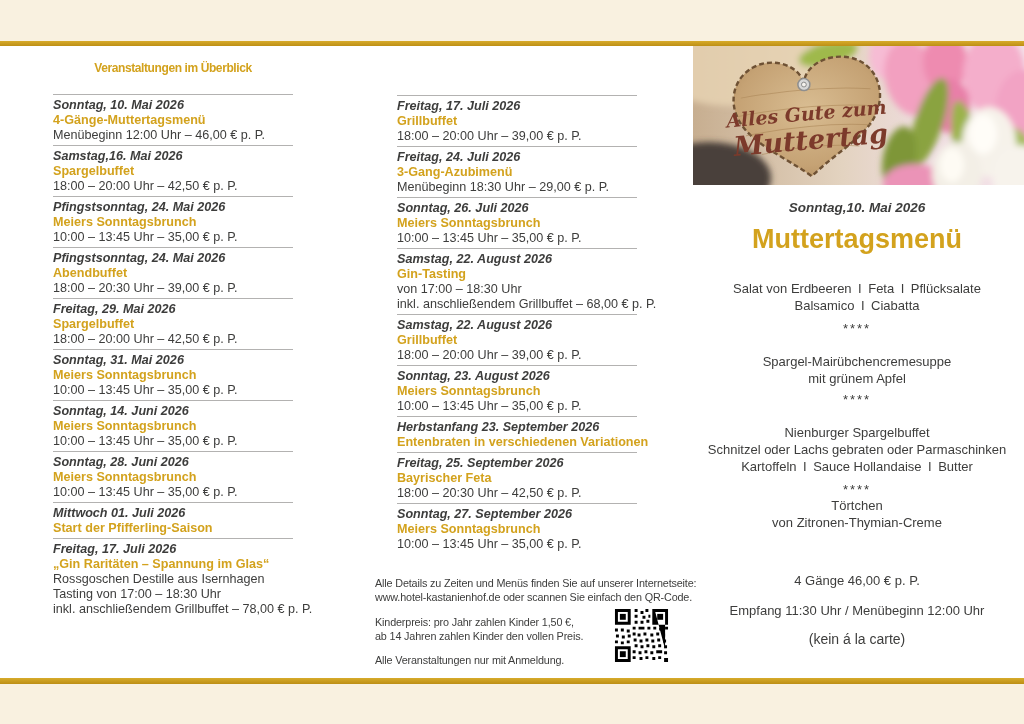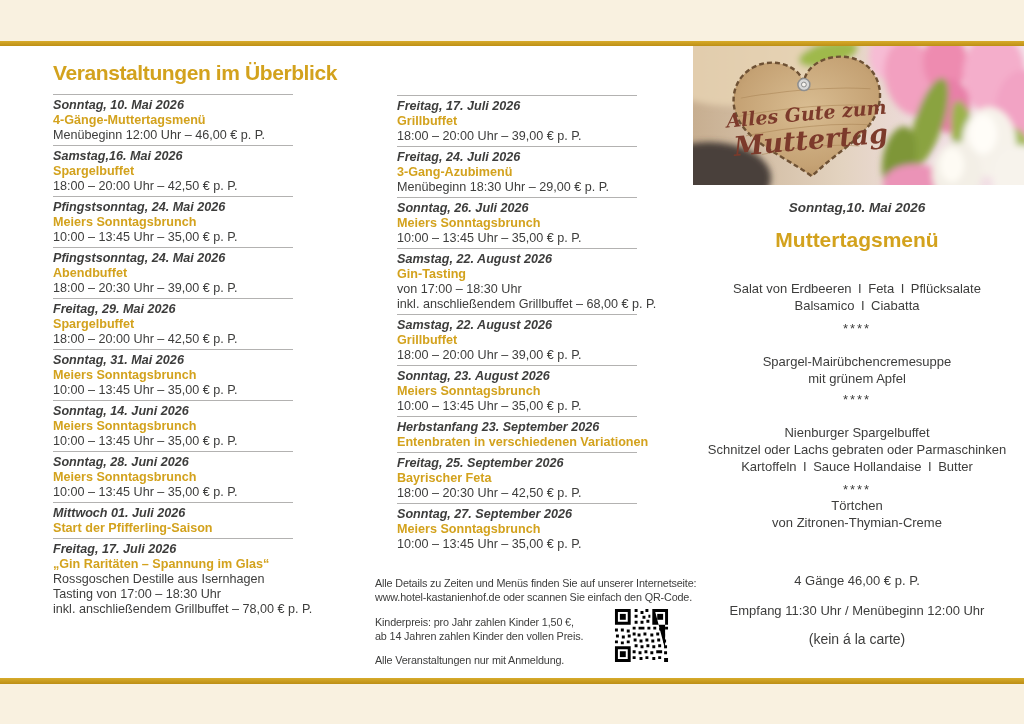--- a/index.html
+++ b/index.html
@@ -7,21 +7,21 @@
   .page{position:relative;width:1024px;height:724px;background:#ffffff;overflow:hidden;}
 
   
   .band-top{position:absolute;left:0;top:0;width:100%;height:41px;background:#f9f1e0;}
   .bar-top{position:absolute;left:0;top:41px;width:100%;height:5px;background:linear-gradient(#d7ab2a,#bd8f15);}
   .bar-bottom{position:absolute;left:0;top:678px;width:100%;height:6px;background:linear-gradient(#d7ab2a,#bd8f15);}
   .band-bottom{position:absolute;left:0;top:684px;width:100%;height:40px;background:#f9f1e0;}
 
   
   .col-left{position:absolute;left:53px;top:61px;width:240px;}
-  .col-heading{font-size:21px;font-weight:700;color:#d3a21d;text-align:center;white-space:nowrap;letter-spacing:-0.4px;height:25px;margin-bottom:8px;}
+  .col-heading{font-size:12px;font-weight:700;color:#d3a21d;text-align:center;white-space:nowrap;letter-spacing:-0.4px;height:25px;margin-bottom:8px;}
   .col-mid{position:absolute;left:397px;top:95px;width:240px;}
   .event-list{width:100%;}
   .event-section{border-top:1px solid #b3b2b1;padding:3px 0 2px;text-align:left;font-size:12.6px;line-height:15px;}
   .event-section div{white-space:nowrap;}
   .event-date{font-weight:700;font-style:italic;}
   .event-title{font-weight:700;color:#d3a21d;}
 
   
   .mid-footer{position:absolute;left:375px;top:577px;width:293px;font-size:10.8px;line-height:13.5px;letter-spacing:-0.15px;}
   .mid-footer .info-block div{white-space:nowrap;}
@@ -30,21 +30,21 @@
   .anmeldung{margin-top:11px;white-space:nowrap;}
   .qr{position:absolute;right:-2px;top:30px;width:57px;height:57px;}
 
   
   .hero{position:absolute;left:693px;top:46px;width:331px;height:139px;}
   .hero svg{display:block;width:100%;height:100%;}
 
   
   .col-right{position:absolute;left:690px;top:200px;width:334px;text-align:center;font-size:13px;line-height:17px;}
   .menu-date{font-weight:700;font-style:italic;font-size:13.5px;line-height:16px;}
-  .menu-title{font-size:21px;font-weight:700;color:#d3a21d;line-height:25px;margin-top:11px;}
+  .menu-title{font-size:27px;font-weight:700;color:#d3a21d;line-height:25px;margin-top:11px;}
   .course div{white-space:nowrap;}
   .c1{margin-top:28px;}
   .stars{margin-top:8px;font-size:13px;line-height:14px;letter-spacing:2px;}
   .stars.s2{margin-top:6px;}
   .c2{margin-top:17px;}
   .c3{margin-top:17px;}
   .c4{margin-top:0;}
   .menu-price{margin-top:41px;}
   .menu-timing{margin-top:13px;white-space:nowrap;}
   .menu-note{margin-top:12px;font-size:14px;}

